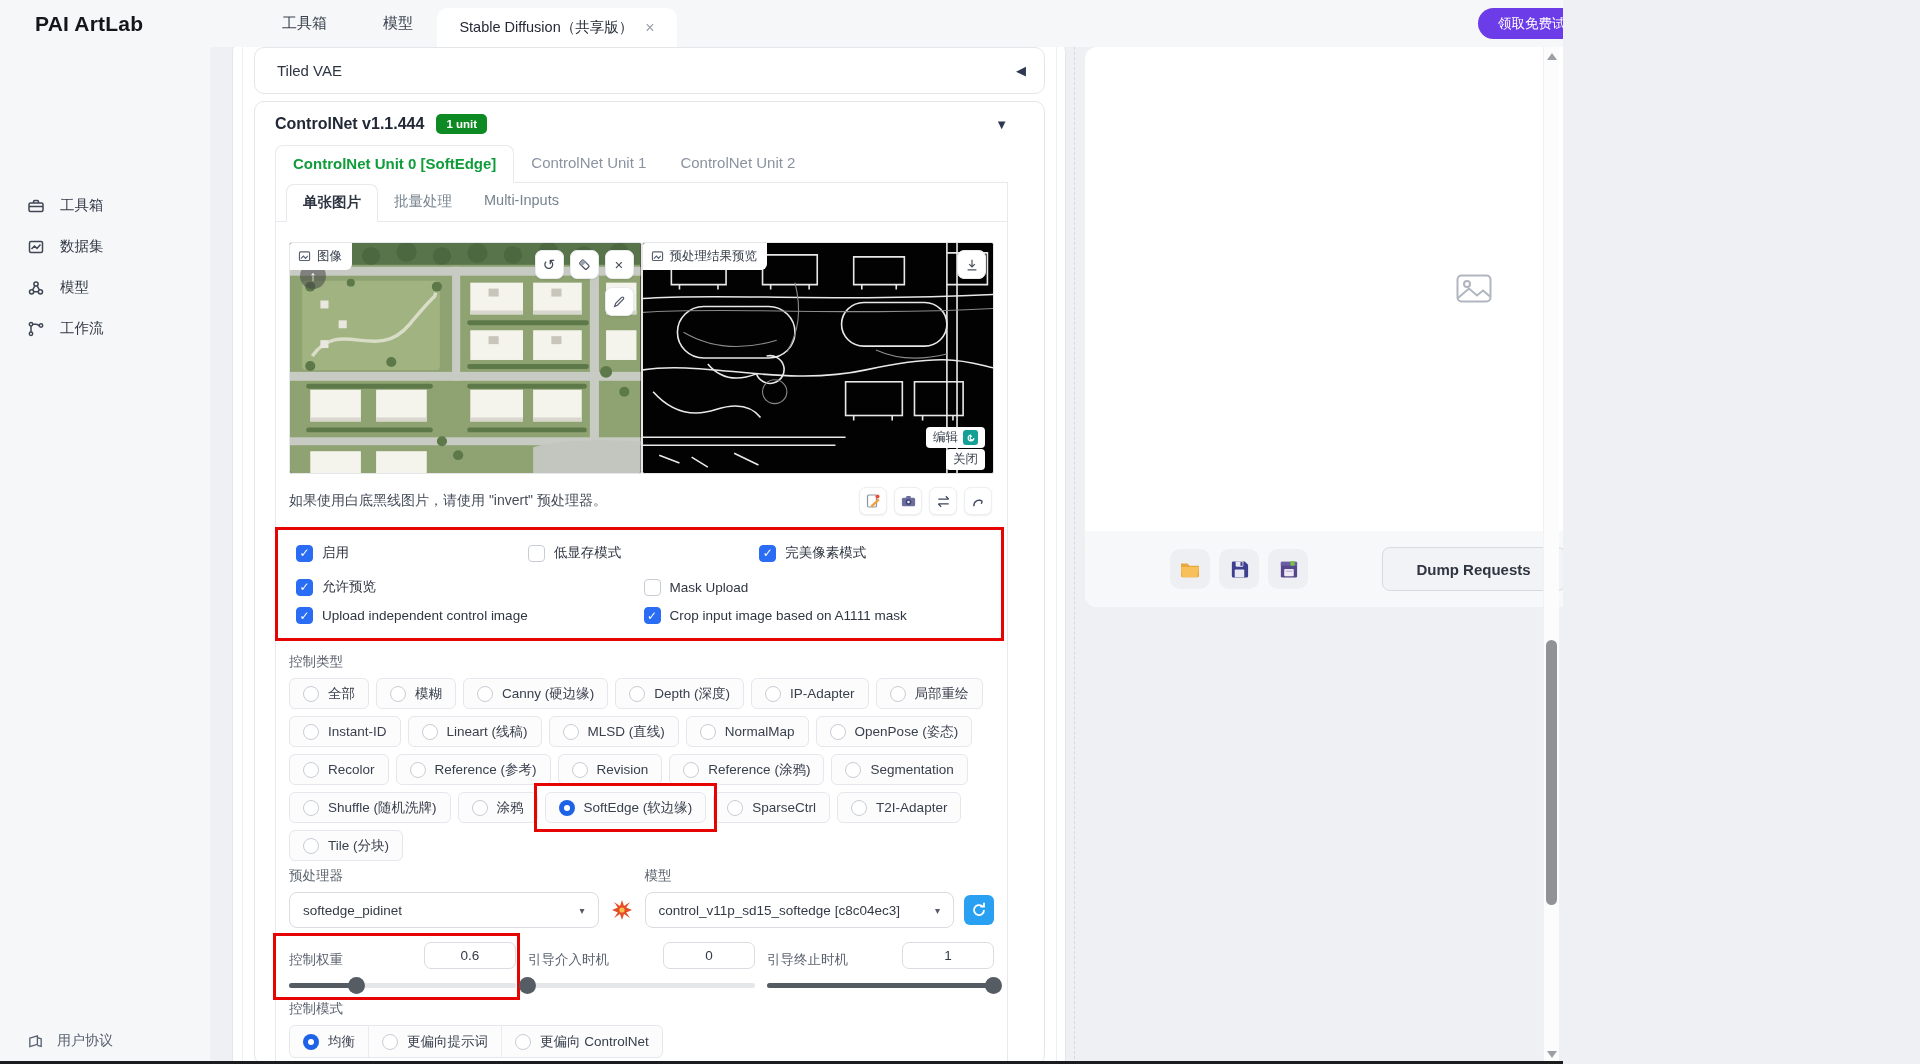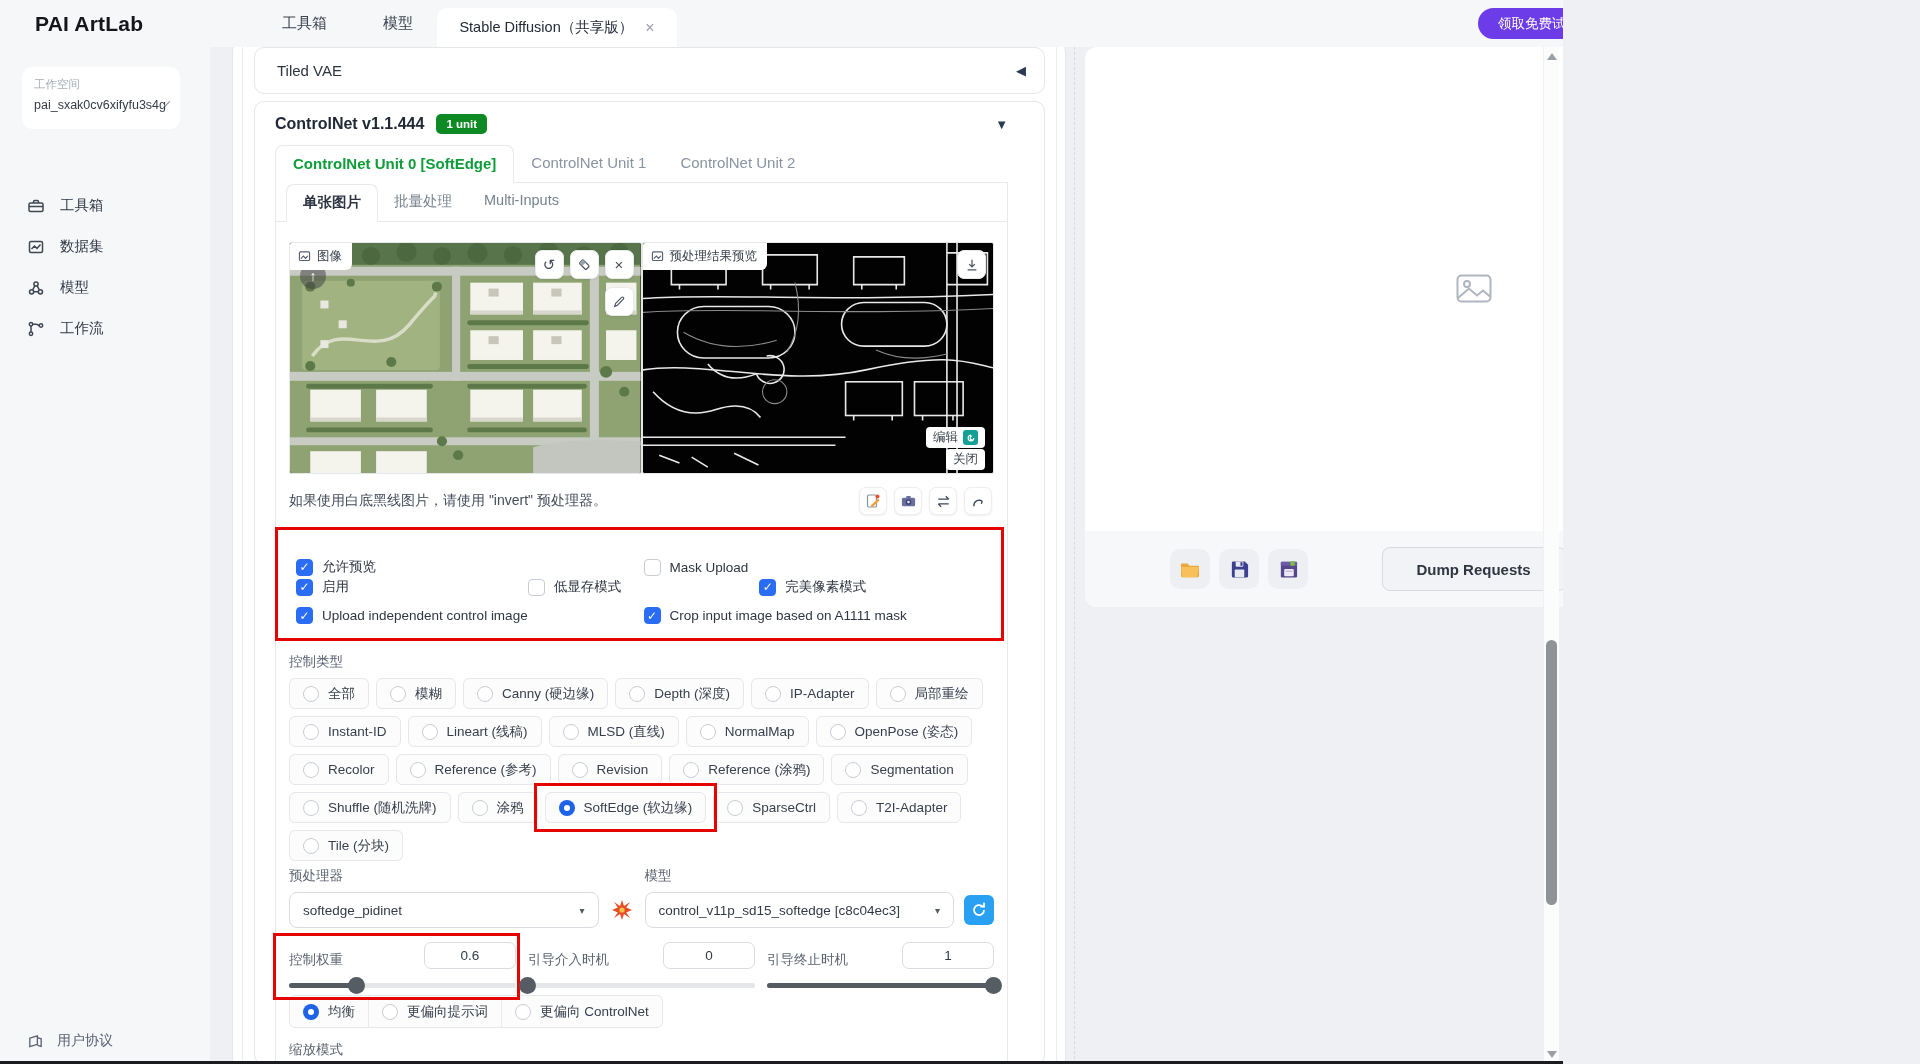--- a/index.html
+++ b/index.html
@@ -154,27 +154,20 @@
     <div class="locale">CN</div>
     <div class="avatar">
       <svg width="22" height="22" viewBox="0 0 24 24">
           <circle cx="12" cy="8.5" r="3.6" fill="none" stroke="#6e7582" stroke-width="1.7"></circle>
           <path d="M4.5 20 c0-4.6 15-4.6 15 0" fill="none" stroke="#6e7582" stroke-width="1.7"></path>
         </svg>
     </div>
   </div>
 
   <div class="sidebar">
-    <div class="ws-card">
-      <div class="ws-label">工作空间</div>
-      <div class="ws-value">
-        <span>pai_sxak0cv6xifyfu3s4g</span>
-        <span class="chev-down"></span>
-      </div>
-    </div>
     <div class="menu">
       <div class="menu-item">
         <svg width="18" height="18" viewBox="0 0 18 18">
             <g fill="none" stroke="#3f4754" stroke-width="1.5">
               <rect x="2" y="6" width="14" height="8.5" rx="1.5"></rect>
               <path d="M6.5 6 V4.8 a1.2 1.2 0 0 1 1.2 -1.2 h2.6 a1.2 1.2 0 0 1 1.2 1.2 V6 M2 9.5 h14"></path>
             </g>
           </svg>
         <span>工具箱</span>
       </div>
@@ -463,42 +456,42 @@
                 <svg width="17" height="17" viewBox="0 0 18 18">
                     <g fill="none" stroke="#3c465a" stroke-width="1.4">
                       <path d="M4 14 C4 8 9 6.5 13 8.5 M13 8.5 l-3.2 -1 M13 8.5 l-1 3"></path>
                     </g>
                   </svg>
               </div>
             </div>
           </div>
 
           <div class="annot-red">
+            <div class="cb-row r1">
+              <div class="cb-item">
+                <span class="cb on"></span>
+                <span>启用</span>
+              </div>
+              <div class="cb-item">
+                <span class="cb"></span>
+                <span>低显存模式</span>
+              </div>
+              <div class="cb-item">
+                <span class="cb on"></span>
+                <span>完美像素模式</span>
+              </div>
+            </div>
             <div class="cb-row r2" style="margin-top:16px;">
               <div class="cb-item">
                 <span class="cb on"></span>
                 <span>允许预览</span>
               </div>
               <div class="cb-item">
                 <span class="cb"></span>
                 <span>Mask Upload</span>
-              </div>
-            </div>
-            <div class="cb-row r1">
-              <div class="cb-item">
-                <span class="cb on"></span>
-                <span>启用</span>
-              </div>
-              <div class="cb-item">
-                <span class="cb"></span>
-                <span>低显存模式</span>
-              </div>
-              <div class="cb-item">
-                <span class="cb on"></span>
-                <span>完美像素模式</span>
               </div>
             </div>
             <div class="cb-row r3" style="margin-top:11px;">
               <div class="cb-item">
                 <span class="cb on"></span>
                 <span>Upload independent control image</span>
               </div>
               <div class="cb-item">
                 <span class="cb on"></span>
                 <span>Crop input image based on A1111 mask</span>
@@ -666,20 +659,21 @@
                 <input class="num-input" value="1" style="">
               </div>
               <div class="slider-track">
                 <div class="slider-fill" style="width: 100%;">
                     <div class="slider-thumb"></div>
                   </div>
               </div>
             </div>
           </div>
 
+          <div class="sec-label">控制模式</div>
           <div class="seg">
             <div class="chip">
                 <span class="radio on"></span>
                 <span>均衡</span>
               </div>
             <div class="chip">
                 <span class="radio"></span>
                 <span>更偏向提示词</span>
               </div>
             <div class="chip">

